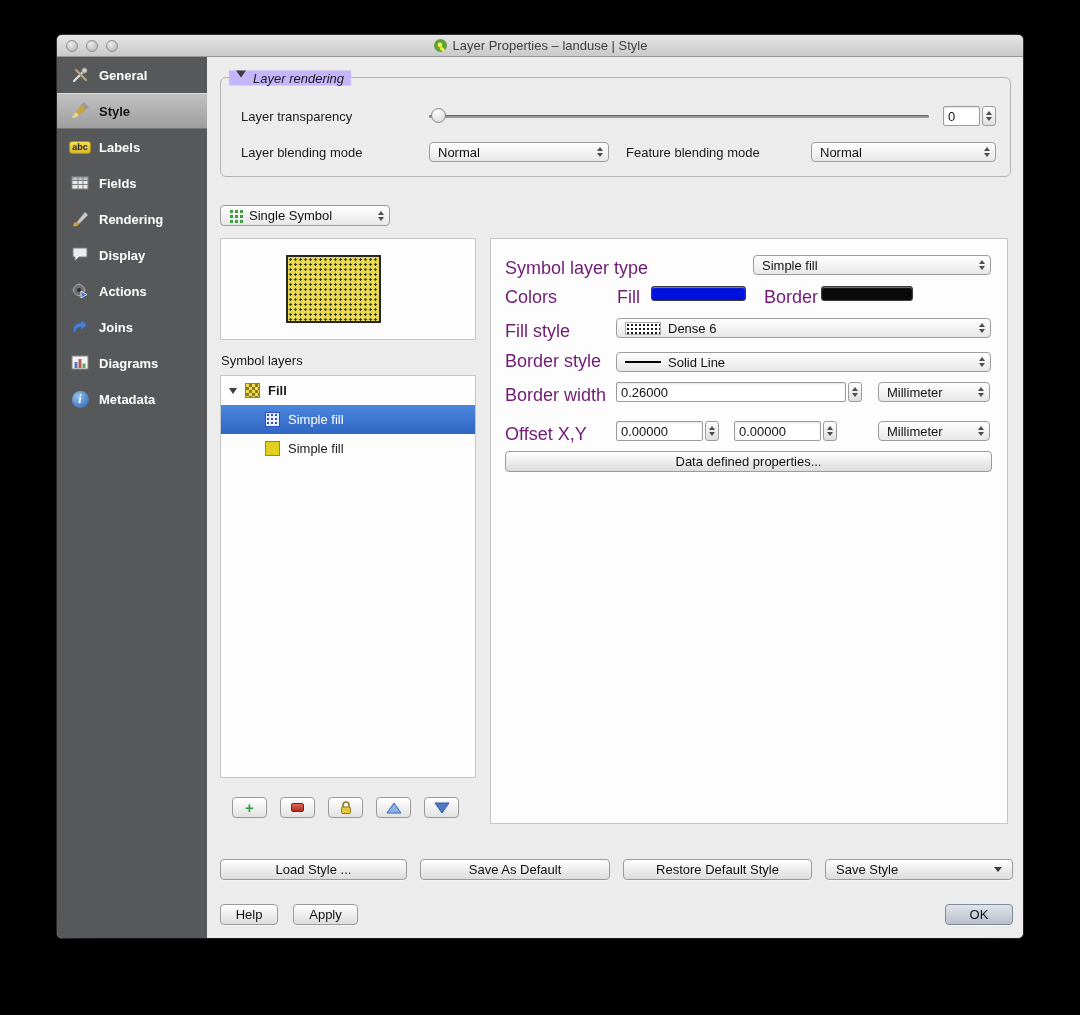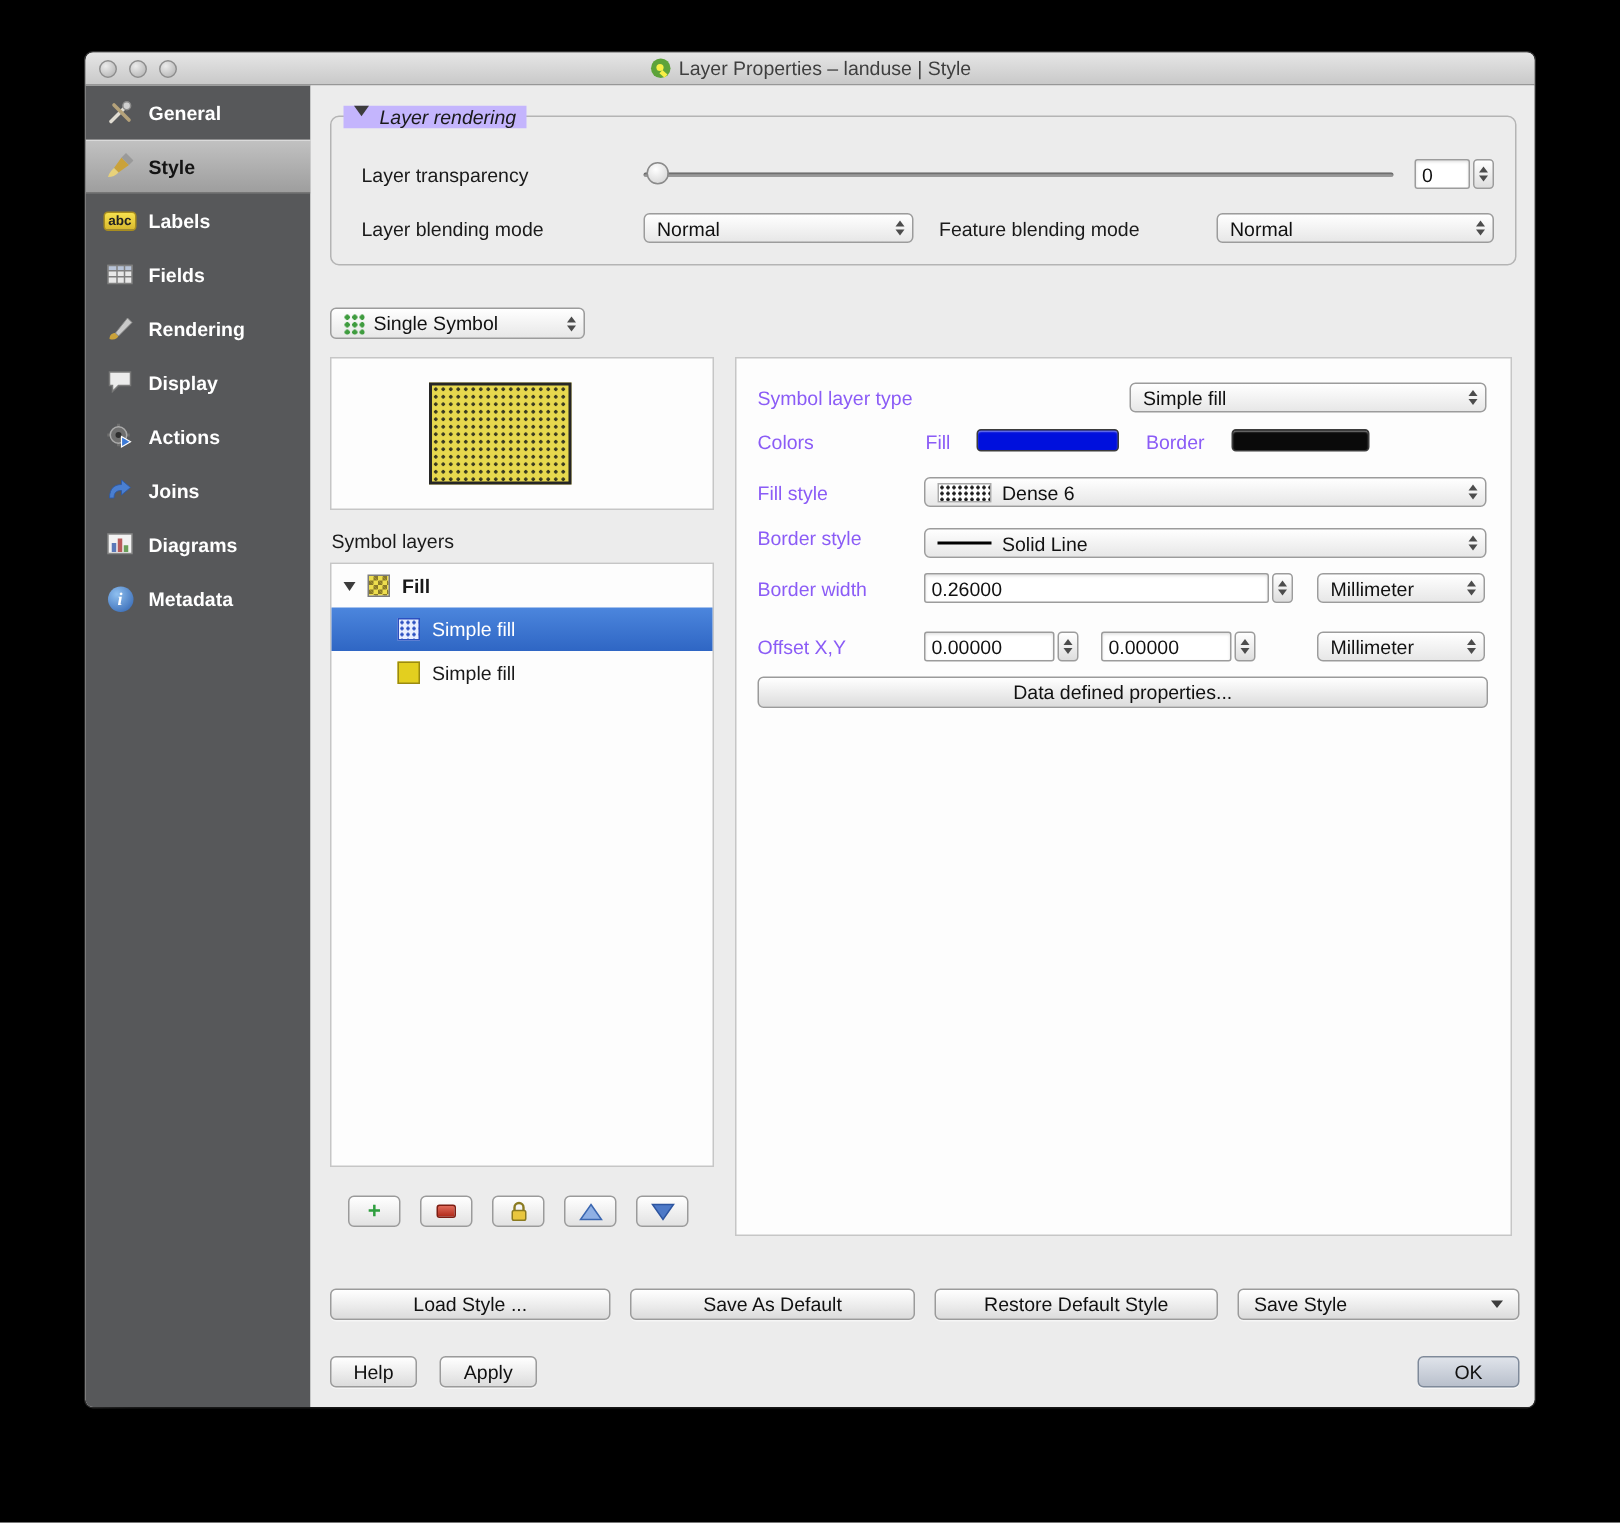--- a/index.html
+++ b/index.html
@@ -105,21 +105,21 @@
   .swatch-yellow { background:#e3cf1f; border-color:#9a8a10; }
 
   .sym-btns { position:absolute; left:13px; top:740px; width:256px; display:flex; gap:13px; padding-left:12px; }
   .mini-btn { width:35px; height:21px; border:1px solid #9b9b9b; border-radius:4px;
     background:linear-gradient(#ffffff,#e2e2e2); display:flex; align-items:center; justify-content:center; }
   .plus-glyph { color:#2e9e3e; font-weight:bold; font-size:15px; line-height:1; }
   .minus-pill { width:13px; height:9px; border-radius:2px; border:1px solid #7d1d12;
     background:linear-gradient(#e06a5a,#b02a1a); }
 
   
-  .prop-label { position:absolute; font-size:13px; color:#8b5cf6; }
+  .prop-label { position:absolute; font-size:18px; color:#701a75; }
   .well { position:absolute; height:15px; border:1px solid #3c3c3c; border-radius:3px;
     box-shadow:inset 0 1px 1px rgba(255,255,255,.45); }
 
   .icon-renderer { width:14px; height:14px; margin-right:6px;
     background-image:radial-gradient(#3f9c3f 1.6px, transparent 1.9px); background-size:5px 5px; flex:none; }
 
   .spin-group { position:absolute; display:flex; align-items:center; }
 </style>
 </head>
 <body>

